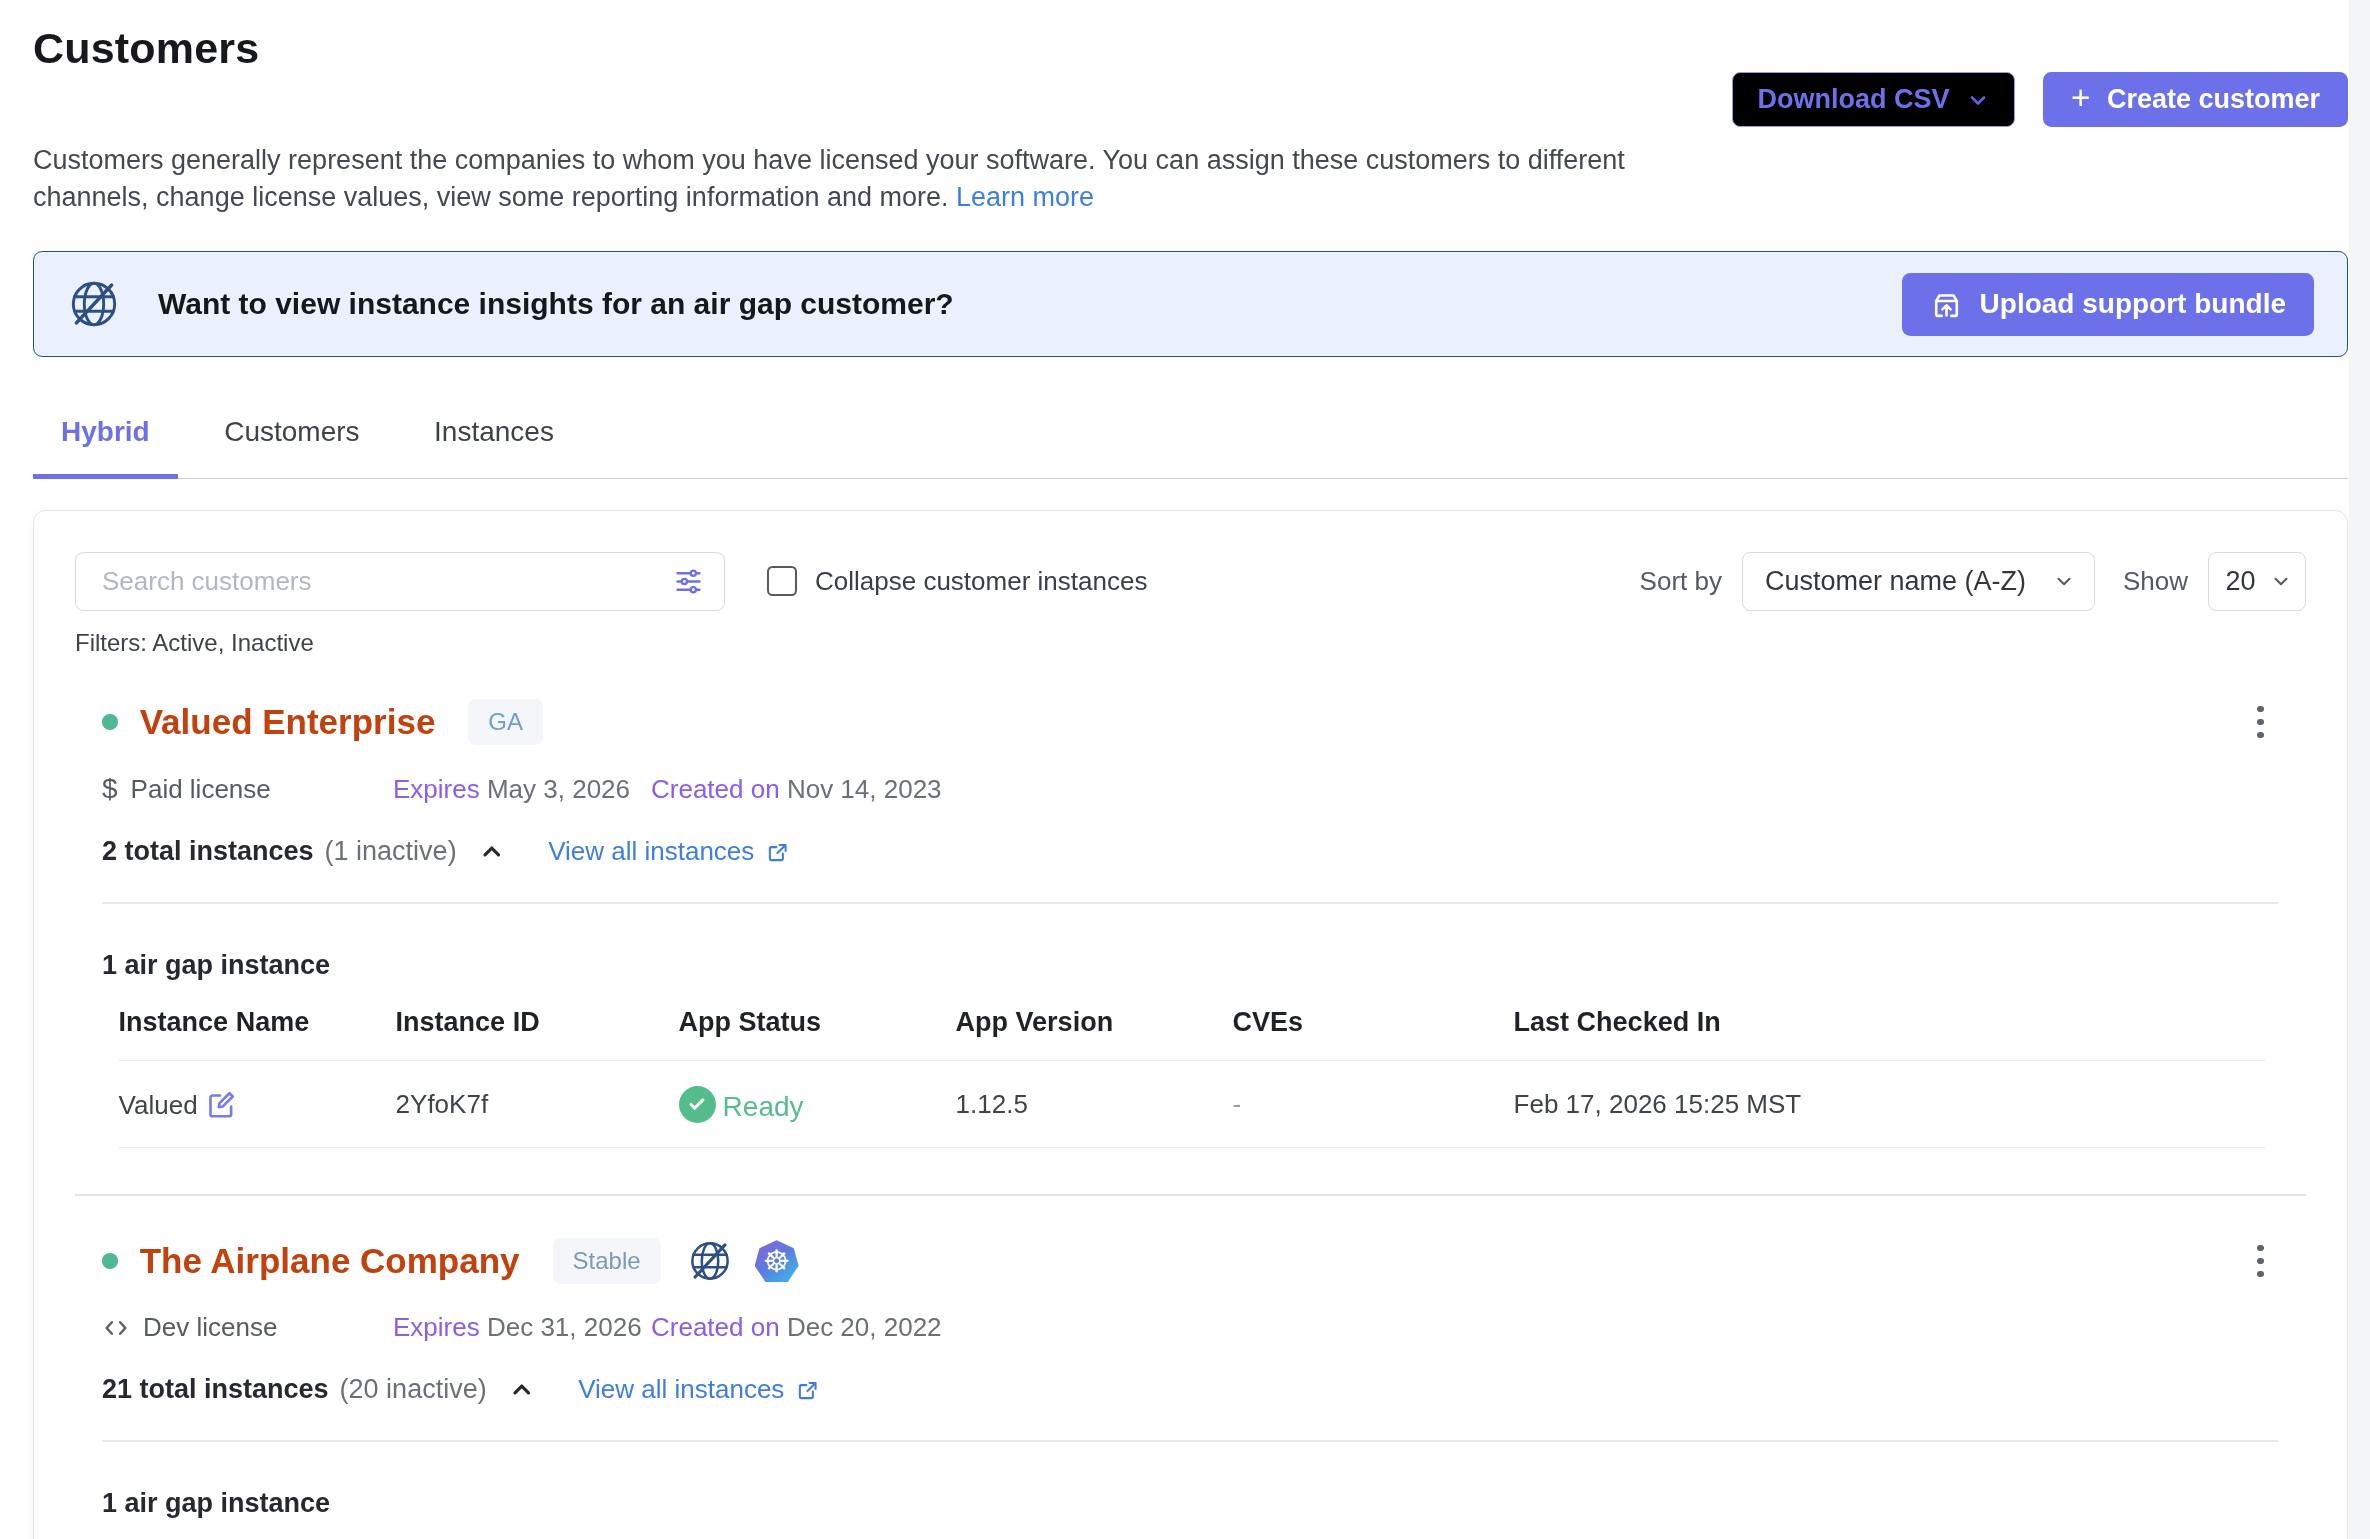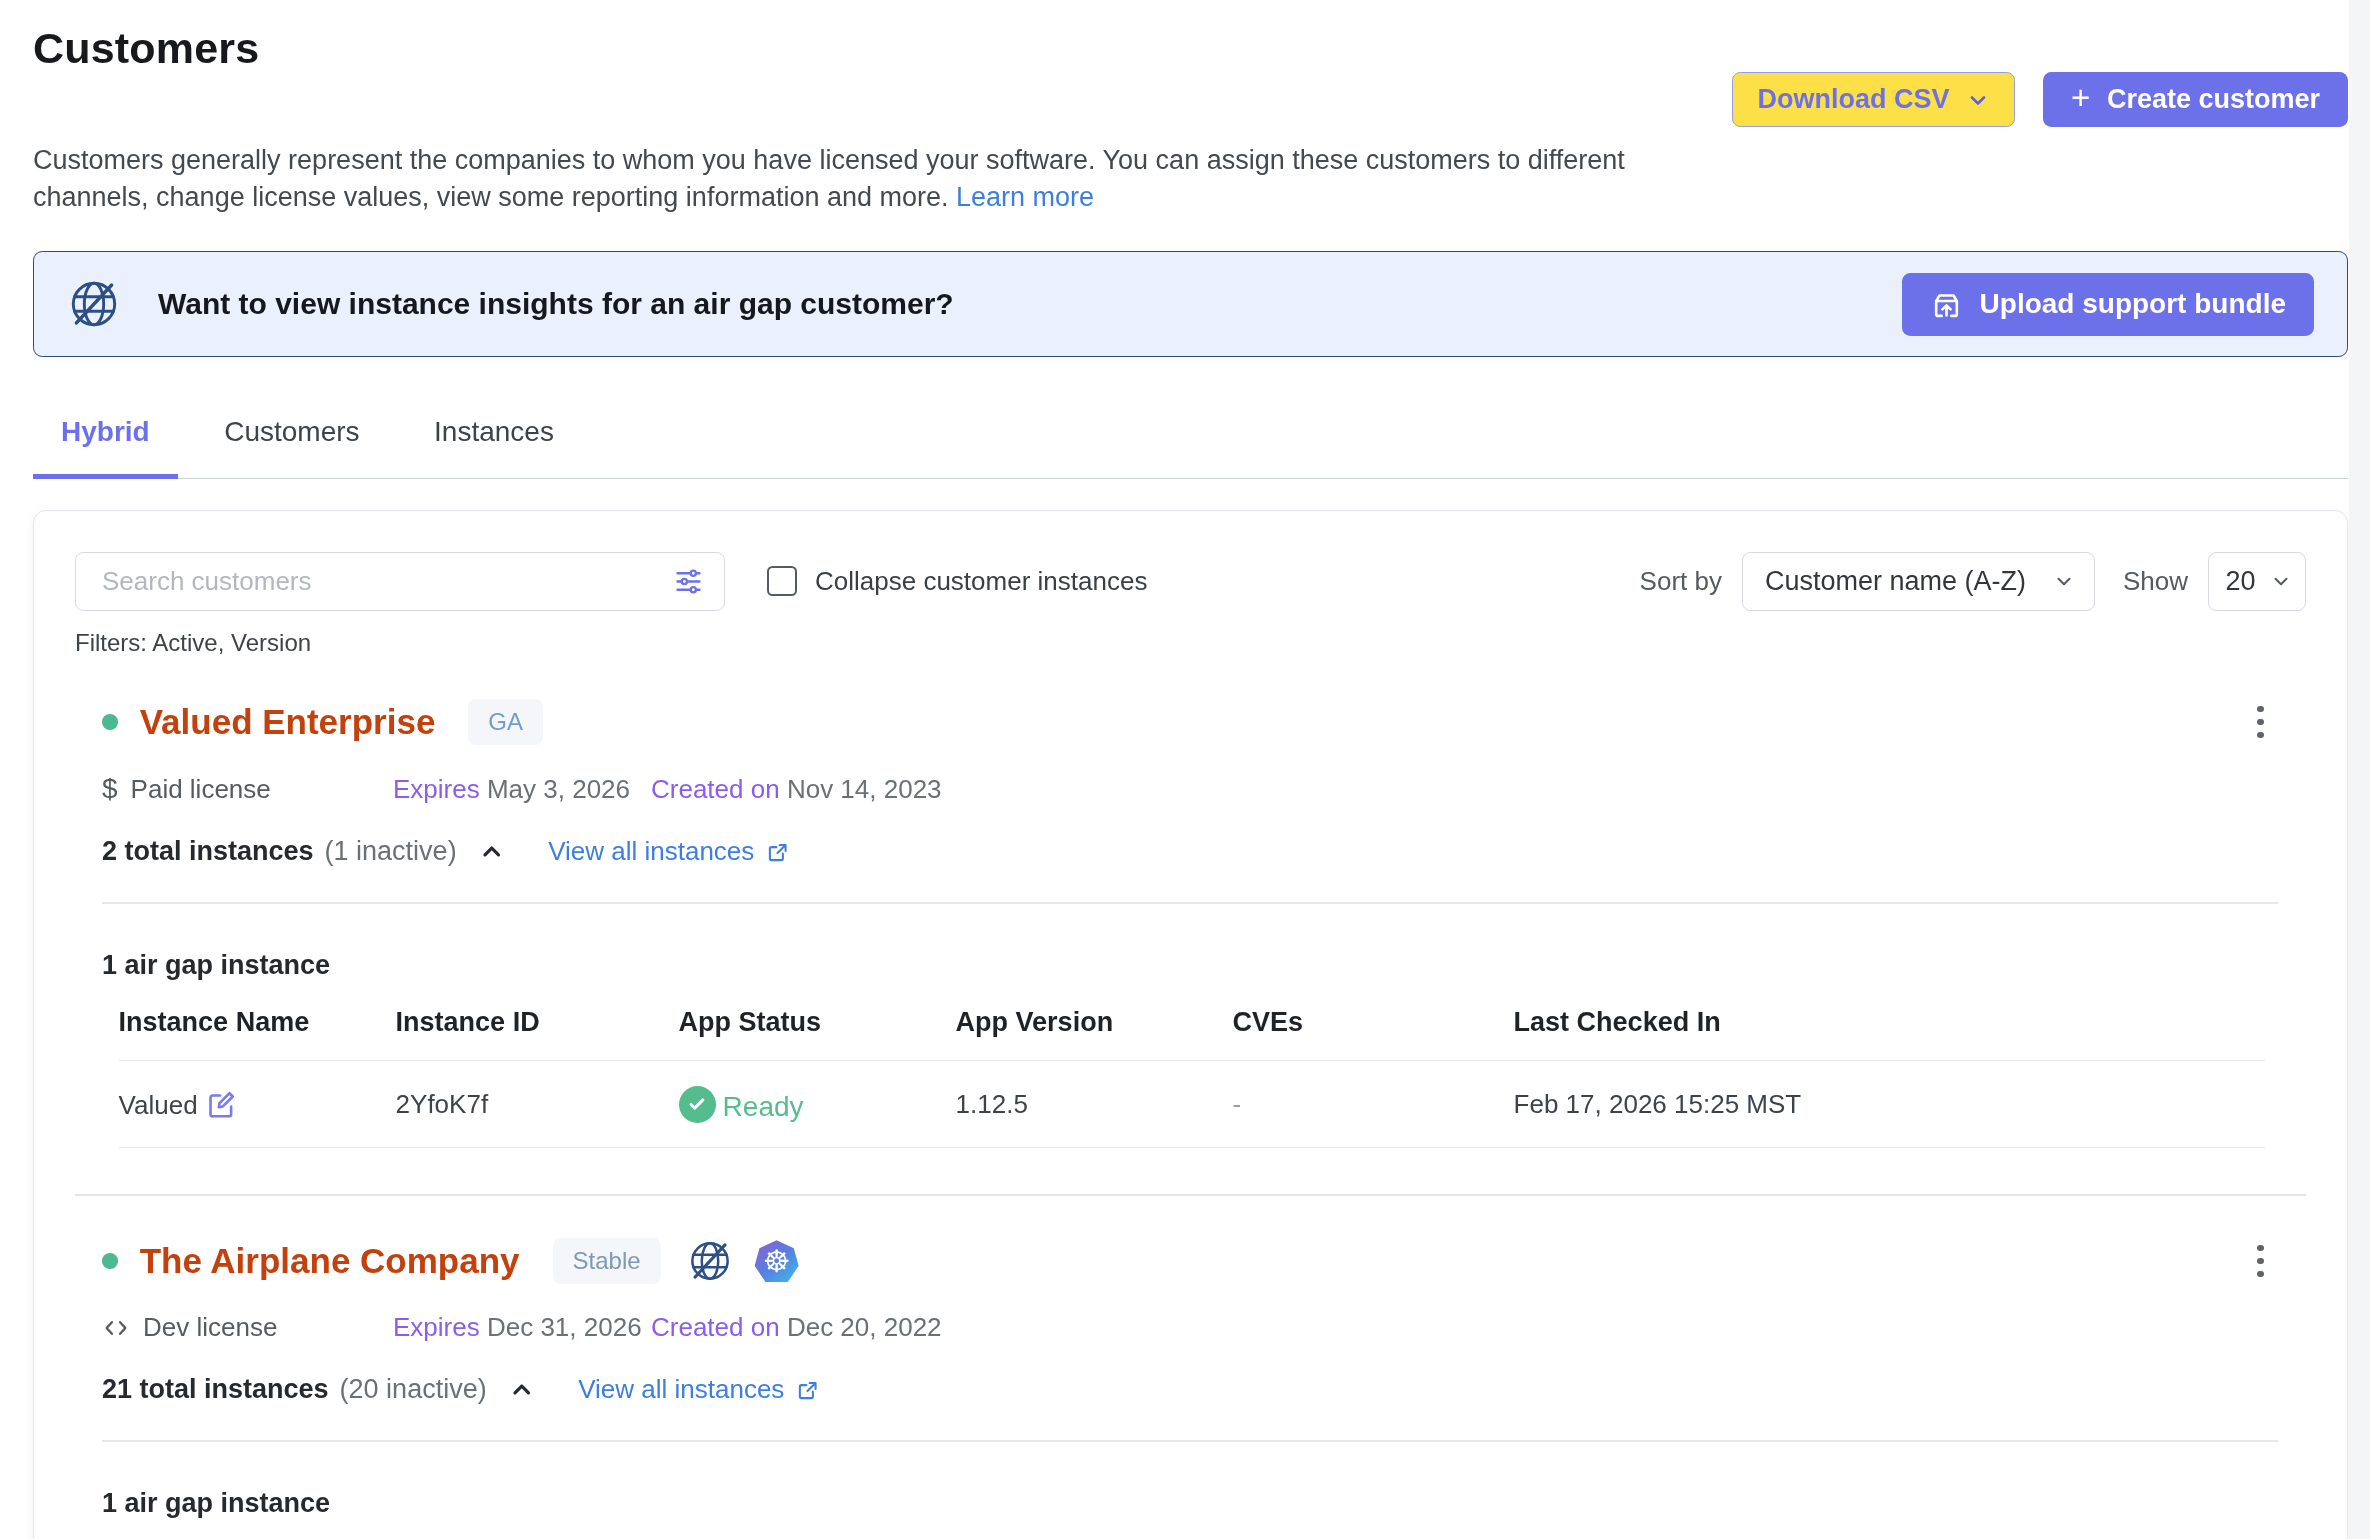--- a/index.html
+++ b/index.html
@@ -11,21 +11,21 @@
     overflow:hidden;
     position:relative;
   }
   .right-strip { position:absolute; top:0; right:0; width:21px; height:1539px; background:#f3f5f7; z-index:5; }
 
   
   .header-row { display:flex; justify-content:space-between; align-items:flex-start; padding:24px 22px 0 33px; }
   h1.page-title { font-size:43px; font-weight:800; color:#17191d; letter-spacing:0.2px; }
   .actions { display:flex; gap:28px; margin-top:48px; }
   .btn { display:flex; align-items:center; border-radius:8.3px; font-size:27px; font-weight:700; cursor:pointer; height:55px; border:none; }
-  .btn-outline { background:#fde047; border:1.8px solid #979bea; color:var(--accent-purple,#5d62e4); padding:0 24px; gap:16.6px; }
+  .btn-outline { background:#000000; border:1.8px solid #979bea; color:var(--accent-purple,#5d62e4); padding:0 24px; gap:16.6px; }
   .btn-fill { background:var(--accent-purple,#6c71e9); color:#fff; padding:0 28px; gap:16.6px; }
   .plus { font-size:33px; font-weight:400; line-height:1; margin-top:-3.7px; }
   .description { margin:14.8px 22px 0 33px; font-size:27px; line-height:1.38; color:#44494f; max-width:1666px; }
   .link { color:var(--link-blue,#3d7ee2); text-decoration:none; cursor:pointer; }
 
   
   .banner { margin:35px 22px 0 33px; height:106px; display:flex; align-items:center;
     background:var(--banner-bg,#eaf1fc); border:1.8px solid var(--banner-border,#2c4b80); border-radius:9.2px; padding:0 33px; }
   .banner-title { margin-left:37px; font-size:30px; font-weight:800; color:#15181c; }
   .upload-btn { margin-left:auto; height:63px; font-size:28px; border-radius:8.3px; }
@@ -182,21 +182,21 @@
     <div class="select show">
       <span>20</span>
       <span style="display:flex;">
         <svg width="22" height="22" viewBox="0 0 24 24" fill="none" stroke="#565b62" stroke-width="2.2" stroke-linecap="round" stroke-linejoin="round">
             <path d="M6 9.5l6 6 6-6"></path>
           </svg>
       </span>
     </div>
   </div>
 
-  <div class="filters-summary">Filters: Active, Version</div>
+  <div class="filters-summary">Filters: Active, Inactive</div>
 
   <div class="customer-section">
     <div class="customer-head">
       <span class="dot"></span>
       <span class="cust-name">Valued Enterprise</span>
       <span class="badge ga">GA</span>
       <div class="kebab">
           <i></i>
           <i></i>
           <i></i>

